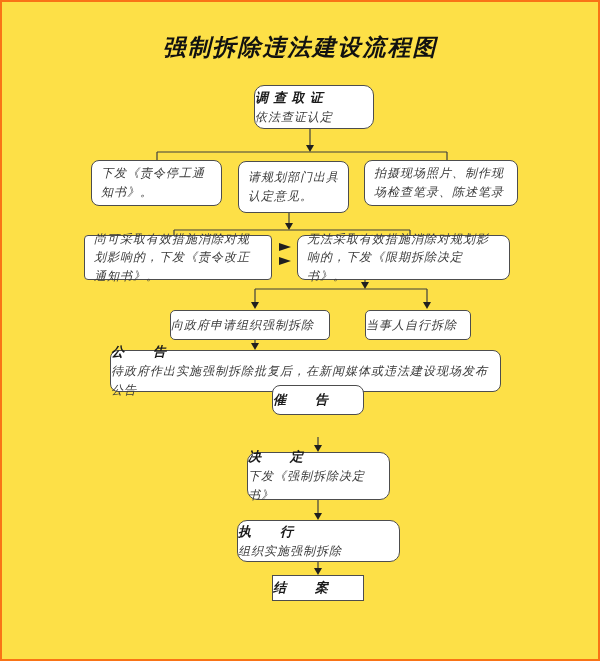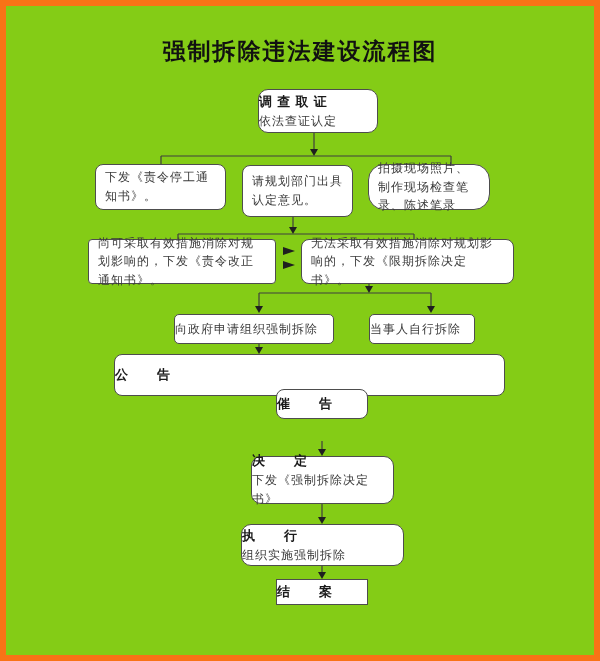--- a/index.html
+++ b/index.html
@@ -4,26 +4,27 @@
 <style>
   html, body {
     margin: 0;
     padding: 0;
     background: #ffffff;
   }
   #stage {
     position: relative;
     width: 600px;
     height: 661px;
-    background: #84cc16;
-    border: 6px solid #f97316;
+    background: #fde047;
+    border: 2px solid #f97316;
     box-sizing: border-box;
     font-family: "Liberation Serif", "DejaVu Serif", serif;
     color: #2b2b2b;
     overflow: hidden;
+    font-style: italic;
   }
   #page-title {
     position: absolute;
     left: 0; right: 0;
     top: 30px;
     text-align: center;
     font-size: 23px;
     font-weight: bold;
     letter-spacing: 2px;
     color: #111111;
@@ -51,21 +52,21 @@
   }
   .node.left-text {
     align-items: flex-start;
     text-align: left;
     padding: 3px 9px;
   }
   
   #n-investigate { left: 252px; top: 83px;  width: 120px; height: 44px; border-radius: 10px; }
   #n-stopwork    { left: 89px;  top: 158px; width: 131px; height: 46px; border-radius: 8px; }
   #n-planning    { left: 236px; top: 159px; width: 111px; height: 52px; border-radius: 8px; }
-  #n-photos      { left: 362px; top: 158px; width: 122px; height: 46px; border-radius: 16px; }
+  #n-photos      { left: 362px; top: 158px; width: 154px; height: 46px; border-radius: 8px; }
   #n-correctable { left: 82px;  top: 233px; width: 188px; height: 45px; border-radius: 4px; }
   #n-nocorrect   { left: 295px; top: 233px; width: 213px; height: 45px; border-radius: 8px; }
   #n-applygov    { left: 168px; top: 308px; width: 160px; height: 30px; border-radius: 5px; }
   #n-selfdemo    { left: 363px; top: 308px; width: 106px; height: 30px; border-radius: 5px; }
   #n-announce    { left: 108px; top: 348px; width: 391px; height: 42px; border-radius: 8px; }
   #n-urge        { left: 270px; top: 383px; width: 92px;  height: 30px; border-radius: 8px; }
   #n-decision    { left: 245px; top: 450px; width: 143px; height: 48px; border-radius: 10px; }
   #n-execute     { left: 235px; top: 518px; width: 163px; height: 42px; border-radius: 10px; }
   #n-close       { left: 270px; top: 573px; width: 92px;  height: 26px; border-radius: 0; }
   #connector-layer {
@@ -179,20 +180,21 @@
   <div class="node" id="n-applygov">
     <span class="node-sub">向政府申请组织强制拆除</span>
   </div>
 
   <div class="node" id="n-selfdemo">
     <span class="node-sub">当事人自行拆除</span>
   </div>
 
   <div class="node" id="n-announce">
     <span class="node-title">公　　告</span>
+    <span class="node-sub">待政府作出实施强制拆除批复后，在新闻媒体或违法建设现场发布公告</span>
   </div>
 
   <div class="node" id="n-urge">
     <span class="node-title">催　　告</span>
   </div>
 
   <div class="node" id="n-decision">
     <span class="node-title">决　　定</span>
     <span class="node-sub">下发《强制拆除决定书》</span>
   </div>

